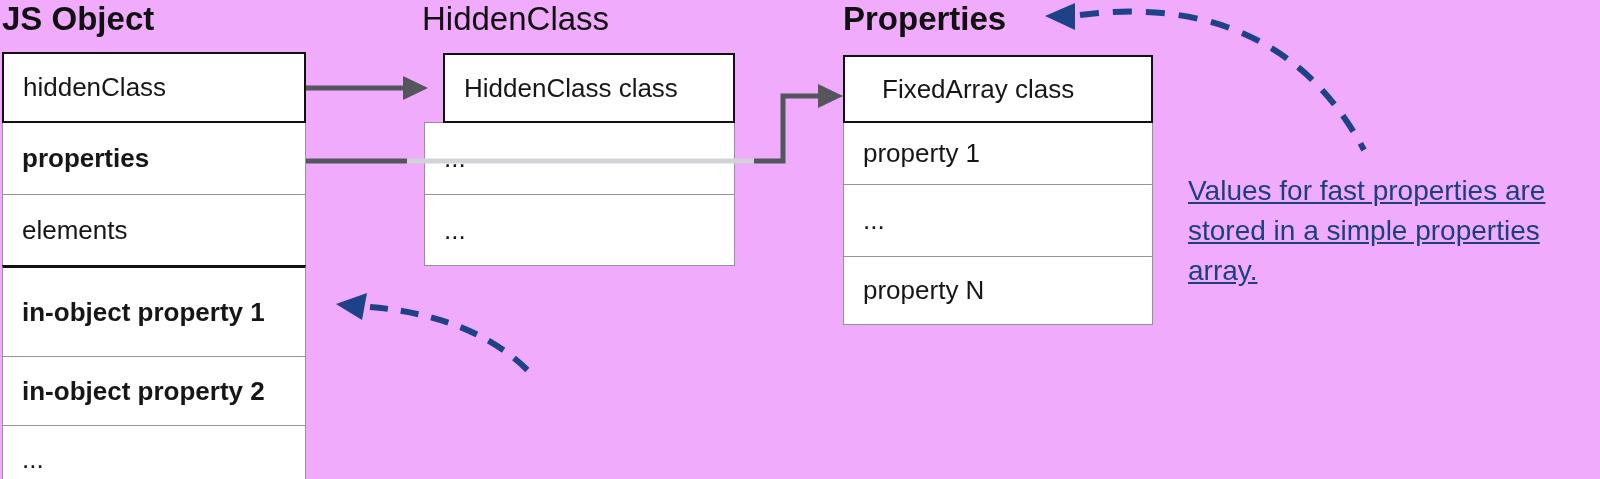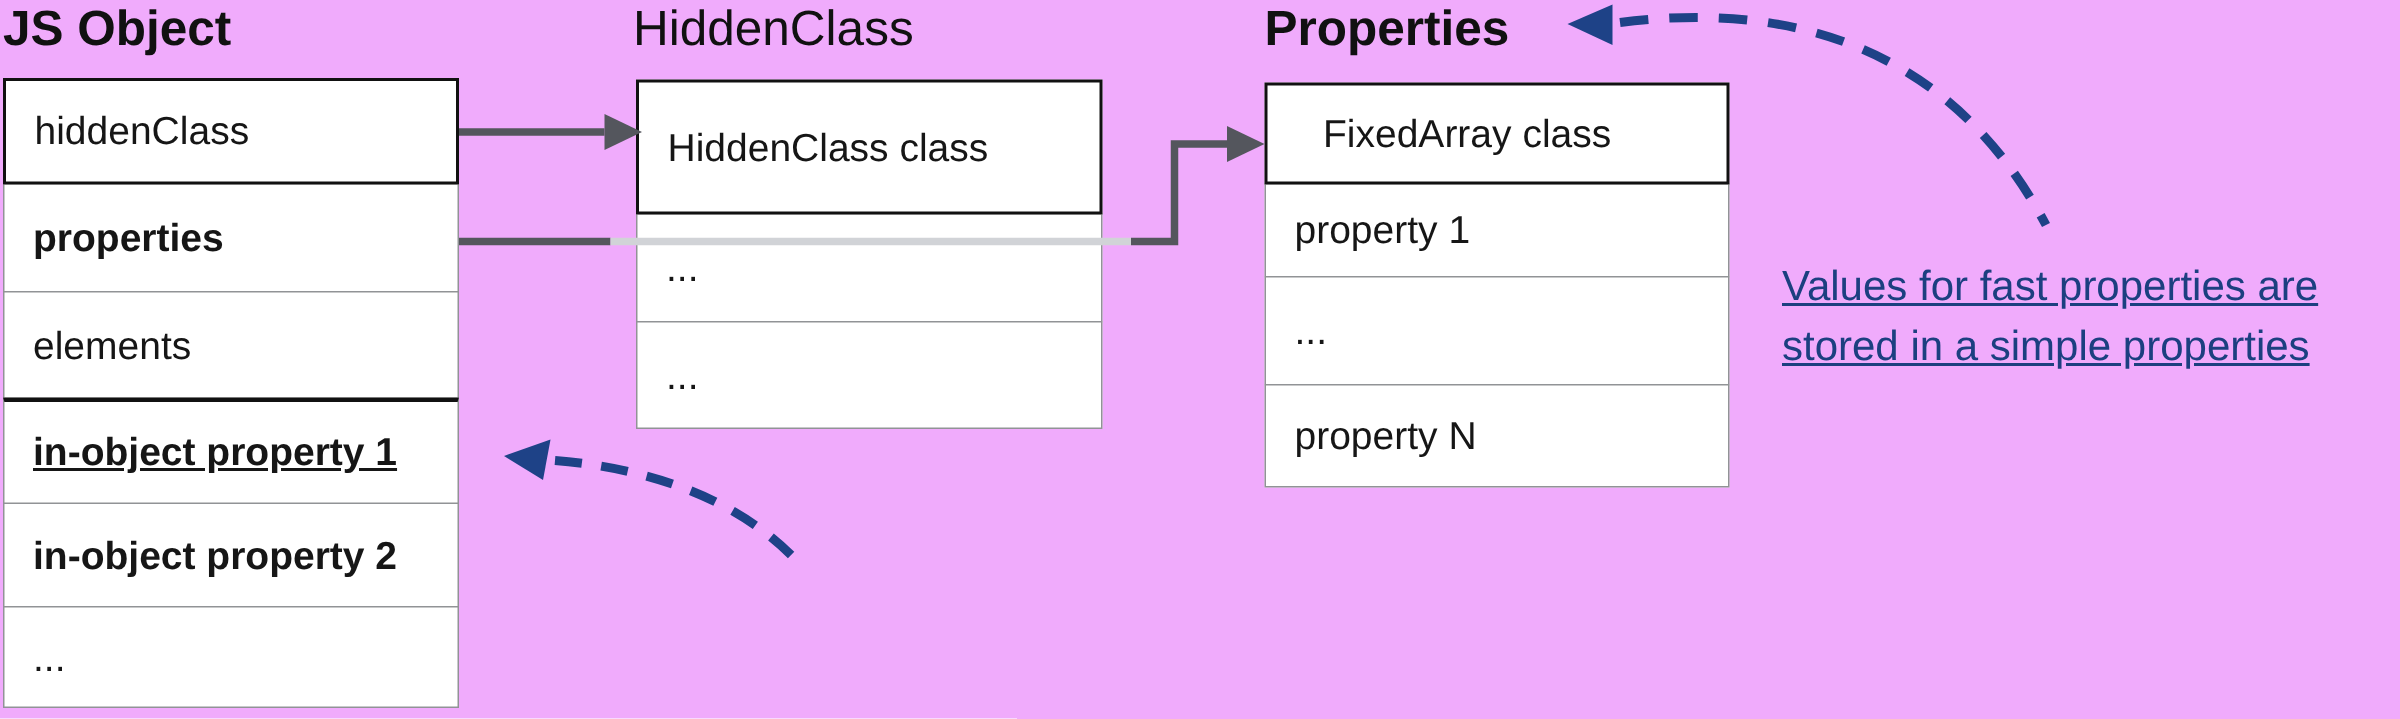--- a/index.html
+++ b/index.html
@@ -60,27 +60,27 @@
 <div class="canvas">
 
   <div class="title bold" style="left:2px;">JS Object</div>
   <div class="title" style="left:422px;">HiddenClass</div>
   <div class="title bold" style="left:843px;">Properties</div>
 
   <div class="tbl" style="left:2px; top:52px; width:304px;">
     <div class="row thick" style="height:71px;">hiddenClass</div>
     <div class="row bold" style="height:73px;">properties</div>
     <div class="row" style="height:72px;">elements</div>
-    <div class="row bold thick-top" style="height:71px;text-decoration:underline;">in-object property 1</div>
+    <div class="row bold thick-top" style="height:92px;">in-object property 1</div>
     <div class="row bold" style="height:70px;">in-object property 2</div>
     <div class="row" style="height:68px;">...</div>
   </div>
 
   <div class="tbl" style="left:424px; top:53px; width:311px;">
-    <div class="row thick" style="height:90px;">HiddenClass class</div>
+    <div class="row thick" style="height:70px;margin-left:19px;">HiddenClass class</div>
     <div class="row" style="height:73px;">...</div>
     <div class="row" style="height:72px;">...</div>
   </div>
 
   <div class="tbl" style="left:843px; top:55px; width:310px;">
     <div class="row thick" style="height:68px;padding-left:37px;">FixedArray class</div>
     <div class="row" style="height:63px;">property 1</div>
     <div class="row" style="height:73px;">...</div>
     <div class="row" style="height:69px;text-align:right;">property N</div>
   </div>
@@ -106,15 +106,16 @@
 
     <g>
       <path d="M370,307 C432,312 494,332 535,378" fill="none" stroke-width="6" stroke-dasharray="18 13" stroke="#1e4287"></path>
       <polygon points="336,304 367,293 362,320" fill="#1e4287"></polygon>
     </g>
   </svg>
 
   <div class="note note1" style="left:1188px; top:171px;">
     <div class="note-line">Values for fast properties are</div>
     <div class="note-line">stored in a simple properties</div>
+    <div class="note-line">array.</div>
   </div>
 
 </div>
 
 </body></html>

